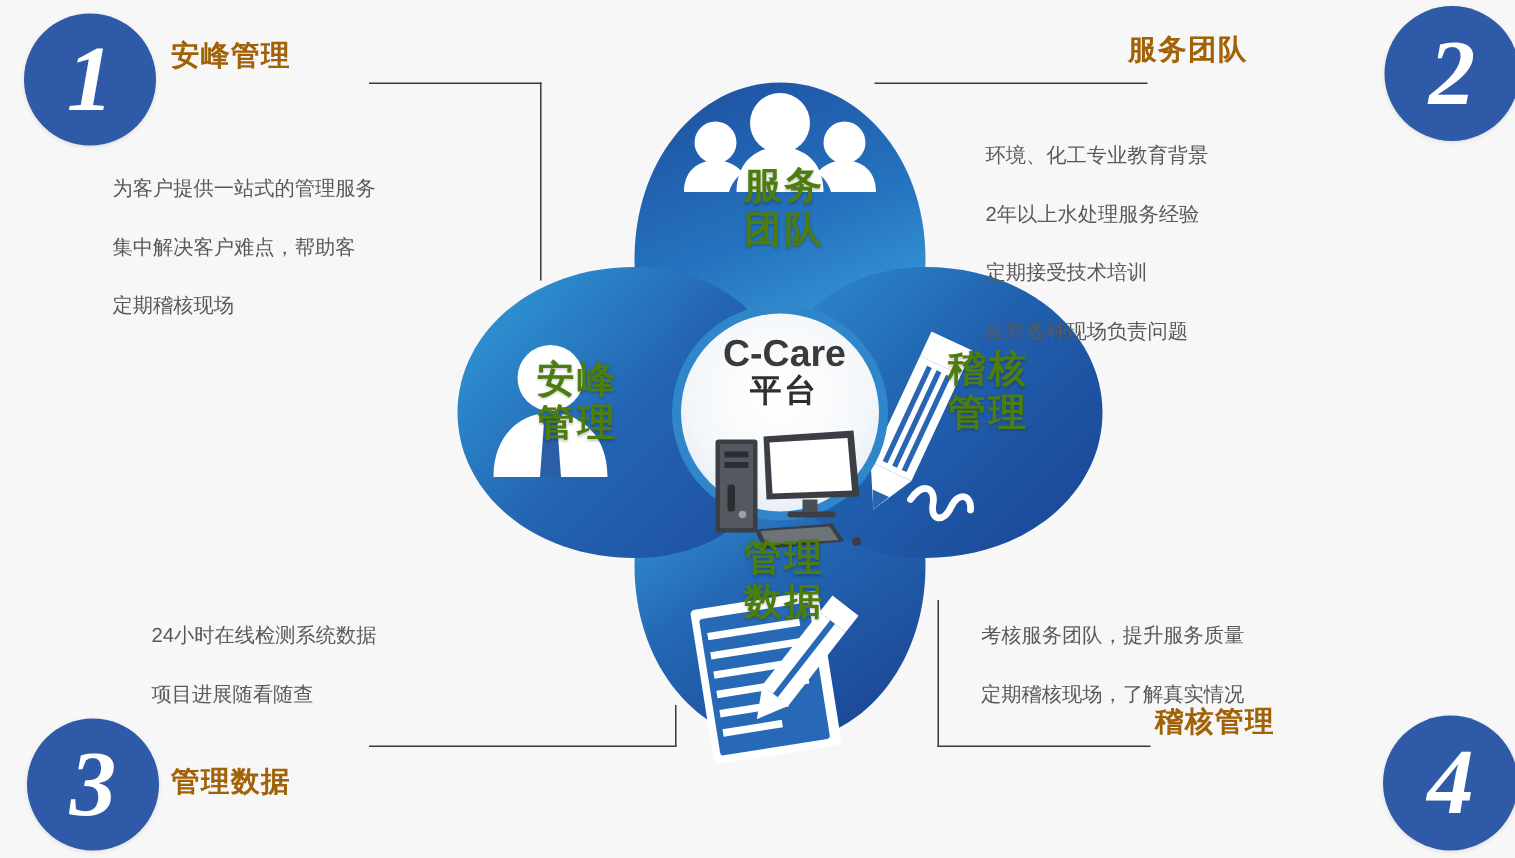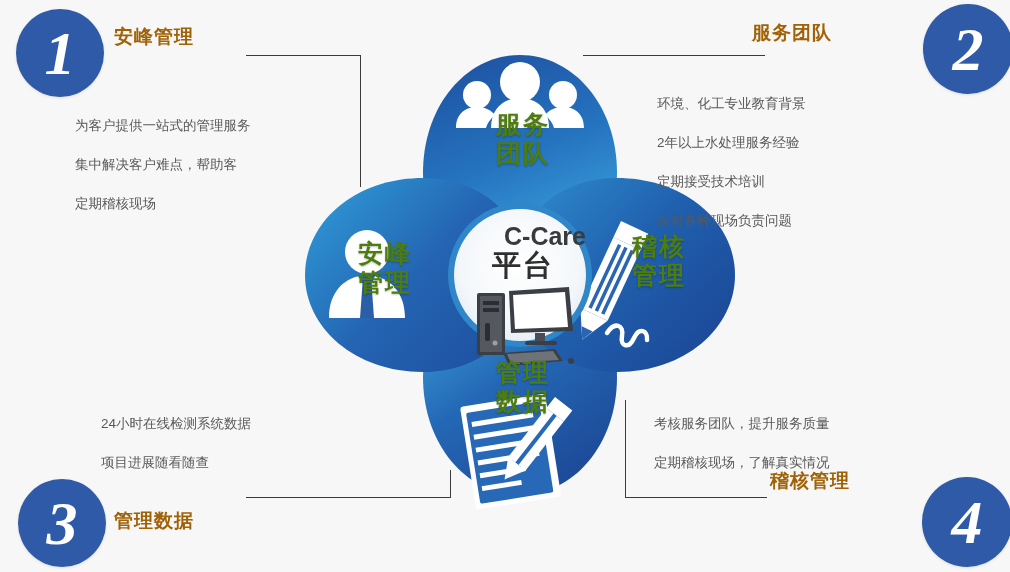--- a/index.html
+++ b/index.html
@@ -75,26 +75,26 @@
     font-family:"Liberation Sans","DejaVu Sans",sans-serif;
   }
   #pl-top{left:478px;top:110px;width:90px;}
   #pl-bottom{left:478px;top:358px;width:90px;}
   #pl-left{left:345px;top:239px;width:80px;}
   #pl-right{left:619px;top:232px;width:80px;}
 
   
   #hub-en{
     position:absolute;left:460px;top:222px;width:126px;
-    text-align:right;color:#3a3a3a;font-weight:700;font-size:25px;
+    text-align:center;color:#3a3a3a;font-weight:700;font-size:25px;
     font-family:"Liberation Sans","DejaVu Sans",sans-serif;
   }
   #hub-cn{
     position:absolute;left:460px;top:246px;width:126px;
-    text-align:center;color:#2f2f2f;font-weight:700;font-size:29px;
+    text-align:center;color:#2f2f2f;font-weight:700;font-size:21px;
     letter-spacing:2px;
     font-family:Liberation Sans, sans-serif;
   }
 </style>
 </head>
 <body>
 
 <div id="stage">
 
   <div class="ln lnh" style="left:246px;top:55px;width:115px;"></div>

